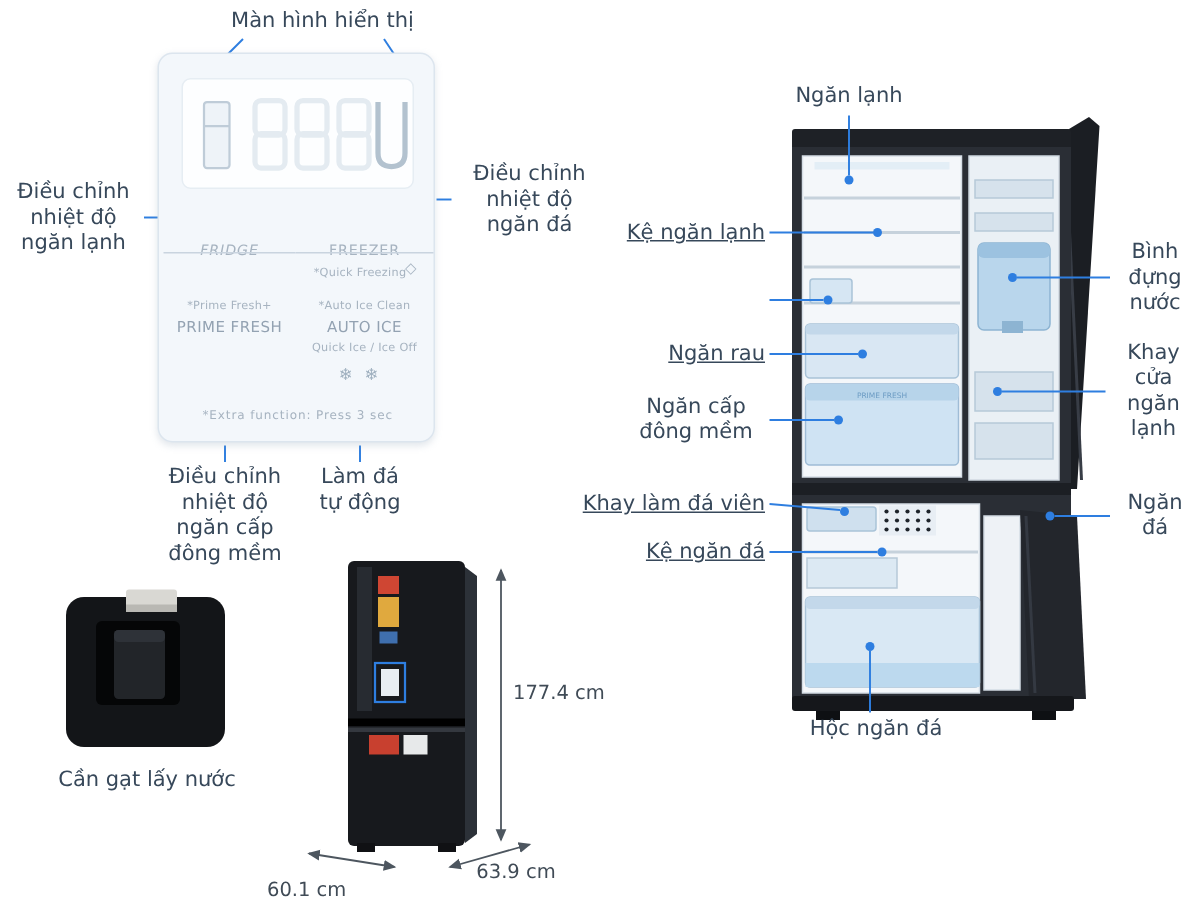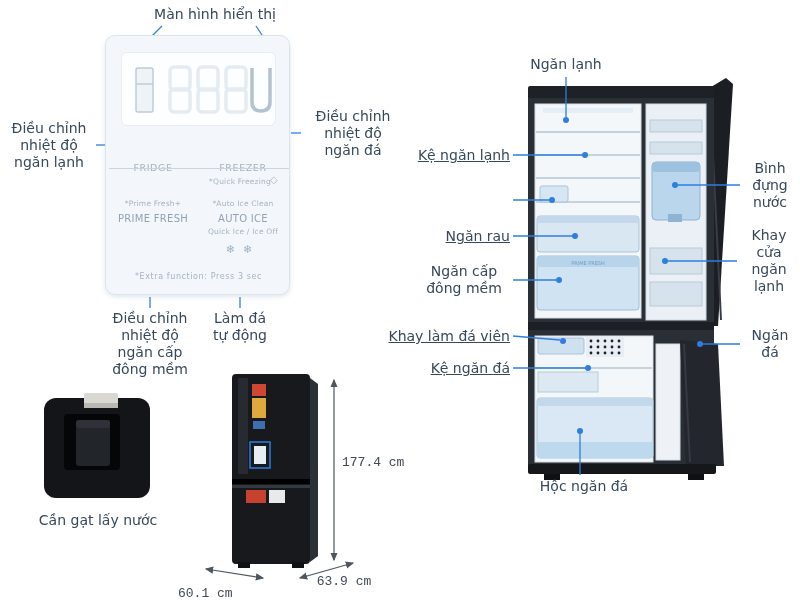--- a/index.html
+++ b/index.html
@@ -4,21 +4,21 @@
 <style>
   * { margin:0; padding:0; box-sizing:border-box; }
   html,body { background:#ffffff; }
   body { font-family:"DejaVu Sans","Liberation Sans",sans-serif; }
   .stage { position:relative; width:800px; height:600px; background:#ffffff; overflow:hidden; }
   .art { position:absolute; left:0; top:0; }
 
   .lbl { position:absolute; color:#37485a; font-size:14px; line-height:17px; white-space:pre-line; }
   .lbl.center { text-align:center; }
   .lbl.right  { text-align:right;text-decoration:underline; }
-  .dim { position:absolute; color:#404b56; font-size:13px; white-space:nowrap;font-family:Liberation Mono, monospace; }
+  .dim { position:absolute; color:#404b56; font-size:13px; white-space:nowrap; }
 
   
   .panel { position:absolute; left:105px; top:35px; width:185px; height:260px;
            background:#f3f7fb; border:1px solid #dce5ee; border-radius:10px;
            box-shadow:0 2px 5px rgba(150,168,185,0.28); }
   .panel .abs { position:absolute; }
   .pdisplay { left:15px; top:16px; width:155px; height:74px; background:#fdfeff;
               border:1px solid #e6edf3; border-radius:6px; overflow:hidden; }
   .ptext { color:#a6b3c0; letter-spacing:0.6px; text-align:center; }
   .strike { position:relative; }
@@ -218,21 +218,21 @@
             <rect x="48" y="36" width="20" height="23" rx="4"></rect>
           <rect x="76" y="14" width="20" height="23" rx="4"></rect>
             <rect x="76" y="36" width="20" height="23" rx="4"></rect>
           <rect x="104" y="14" width="20" height="23" rx="4"></rect>
             <rect x="104" y="36" width="20" height="23" rx="4"></rect>
         </g>
         <path d="M130,15 V49 q0,9 9,9 q9,0 9,-9 V15" stroke="#b3c2cf" fill="none" stroke-width="3.5"></path>
       </svg>
     </div>
 
-    <span class="abs ptext f-big strike" style="left:6px; top:126px; width:82px;">FRIDGE</span>
+    <span class="abs ptext f-big strike" style="left:6px; top:126px; width:82px;font-style:italic;">FRIDGE</span>
     <span class="abs ptext f-big strike" style="left:94px; top:126px; width:86px;">FREEZER</span>
     <span class="abs ptext f-small" style="left:94px; top:141px; width:80px;">*Quick Freezing</span>
     <span class="abs f-icon" style="left:164px; top:138px;">◇</span>
 
     <span class="abs ptext f-small" style="left:6px; top:163px; width:82px;">*Prime Fresh+</span>
     <span class="abs ptext f-small" style="left:94px; top:163px; width:86px;">*Auto Ice Clean</span>
 
     <span class="abs ptext f-med" style="left:6px; top:177px; width:82px;">PRIME FRESH</span>
     <span class="abs ptext f-med" style="left:94px; top:177px; width:86px;">AUTO ICE</span>
     <span class="abs ptext f-small" style="left:94px; top:191px; width:86px;">Quick Ice / Ice Off</span>

